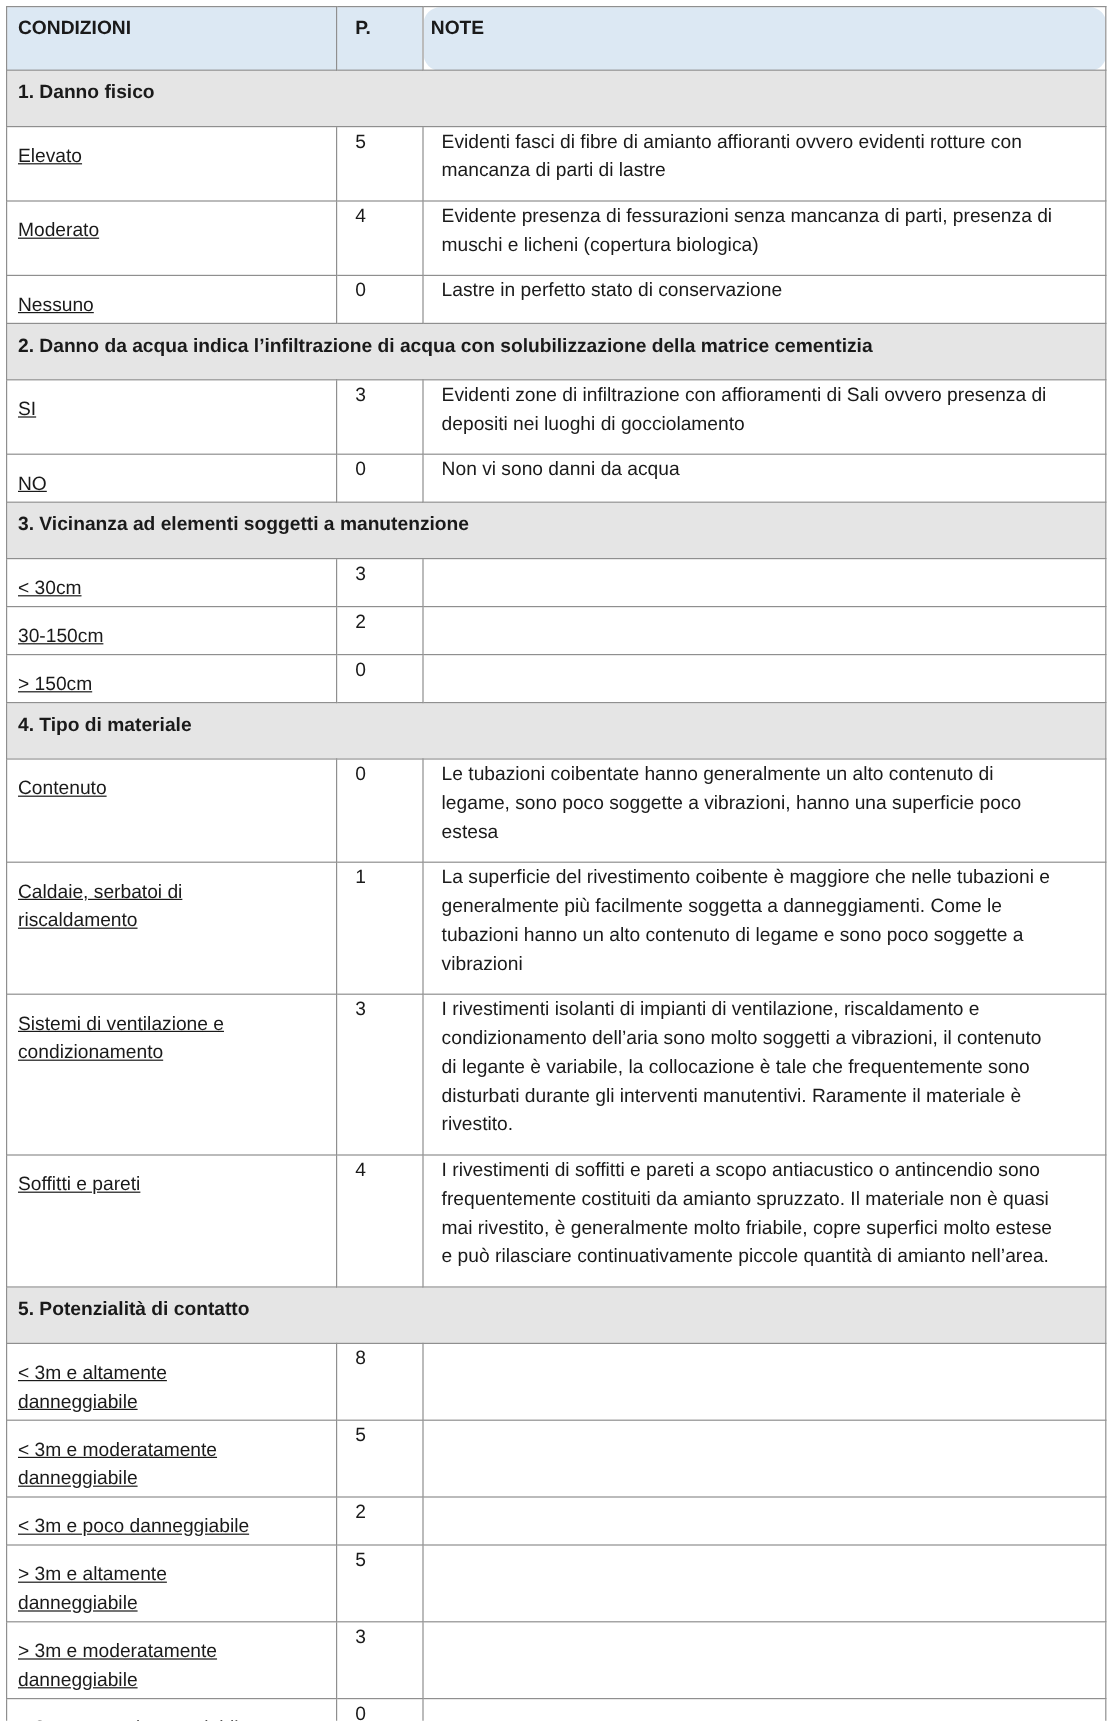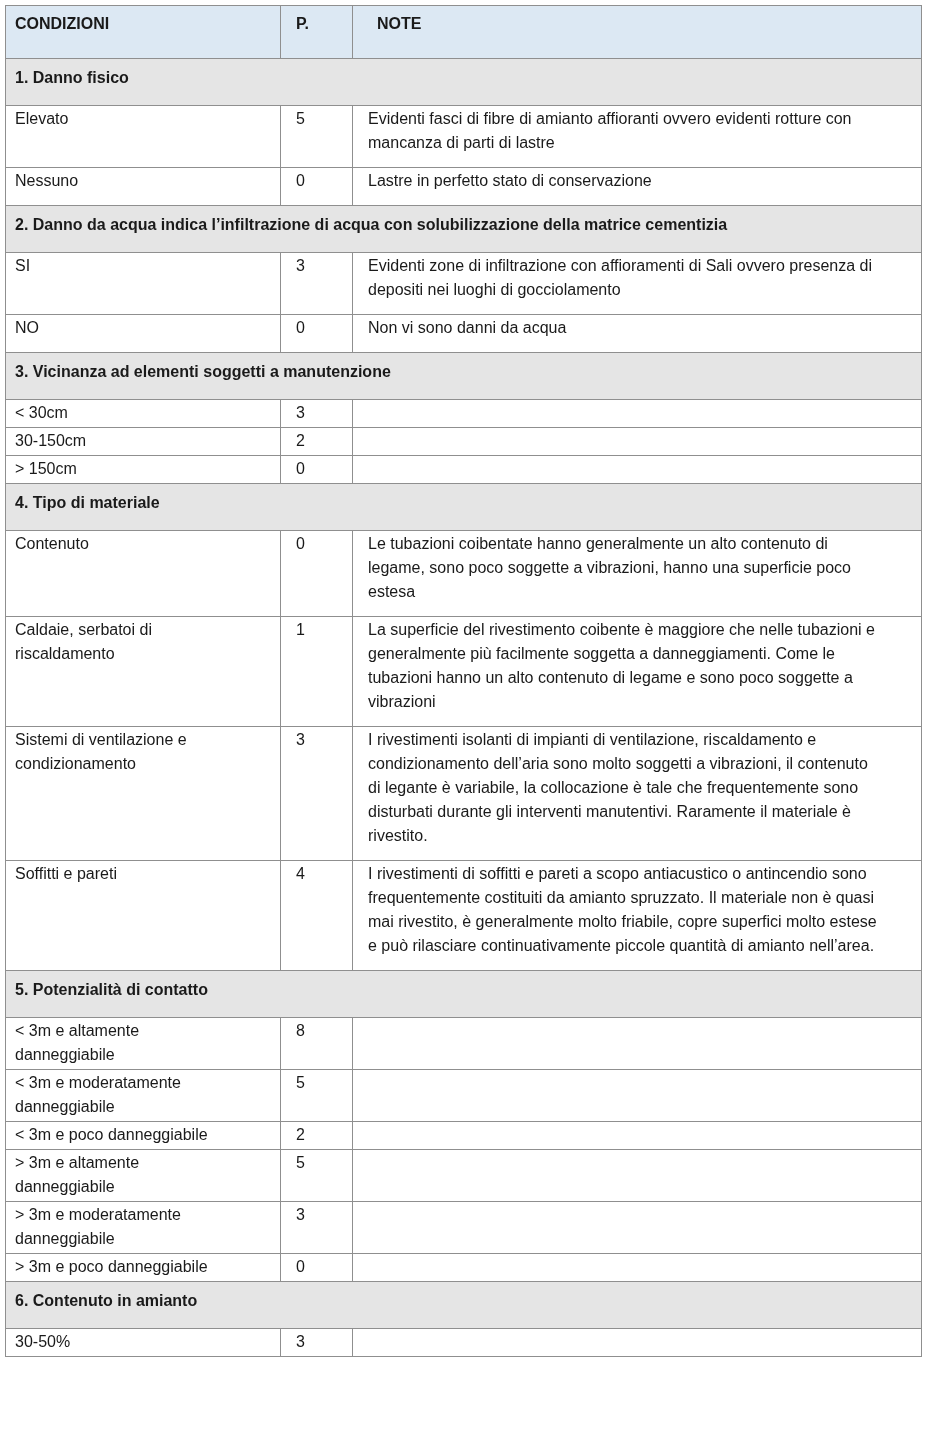--- a/index.html
+++ b/index.html
@@ -36,30 +36,30 @@
   table.score-table { border: 1px solid #7f7f7f; }
 
   thead th {
     background: #dce8f3;
     font-weight: bold;
     text-align: left;
     height: 53px;
     padding: 6px 8px 0 9px;
   }
   thead th.pts { padding-left: 15px; }
-  thead th.note { padding-left: 24px; }
+  thead th.note { padding-left: 6px; border-radius: 14px; }
 
   tr.section-row td {
     background: #e5e5e5;
     font-weight: bold;
     height: 47px;
     padding: 7px 8px 0 9px;
   }
 
-  tr.data-row td.cond { padding: 1px 50px 2px 9px; }
+  tr.data-row td.cond { padding: 13px 50px 2px 9px; text-decoration: underline; }
   tr.data-row td.pts  { padding: 1px 6px 2px 15px; }
   tr.data-row td.note { padding: 1px 38px 12px 15px; }
 </style>
 </head>
 <body>
 
 <div class="page">
   <table class="score-table">
     <colgroup>
       <col class="c-cond">
@@ -75,20 +75,25 @@
     </thead>
     <tbody id="table-body">
 
     <tr class="section-row">
           <td colspan="3">1. Danno fisico</td>
         </tr>
         <tr class="data-row">
           <td class="cond">Elevato</td>
           <td class="pts">5</td>
           <td class="note">Evidenti fasci di fibre di amianto affioranti ovvero evidenti rotture con mancanza di parti di lastre</td>
+        </tr>
+        <tr class="data-row">
+          <td class="cond">Moderato</td>
+          <td class="pts">4</td>
+          <td class="note">Evidente presenza di fessurazioni senza mancanza di parti, presenza di muschi e licheni (copertura biologica)</td>
         </tr>
         <tr class="data-row">
           <td class="cond">Nessuno</td>
           <td class="pts">0</td>
           <td class="note">Lastre in perfetto stato di conservazione</td>
         </tr>
         <tr class="section-row">
           <td colspan="3">2. Danno da acqua indica l’infiltrazione di acqua con solubilizzazione della matrice cementizia</td>
         </tr>
         <tr class="data-row">

